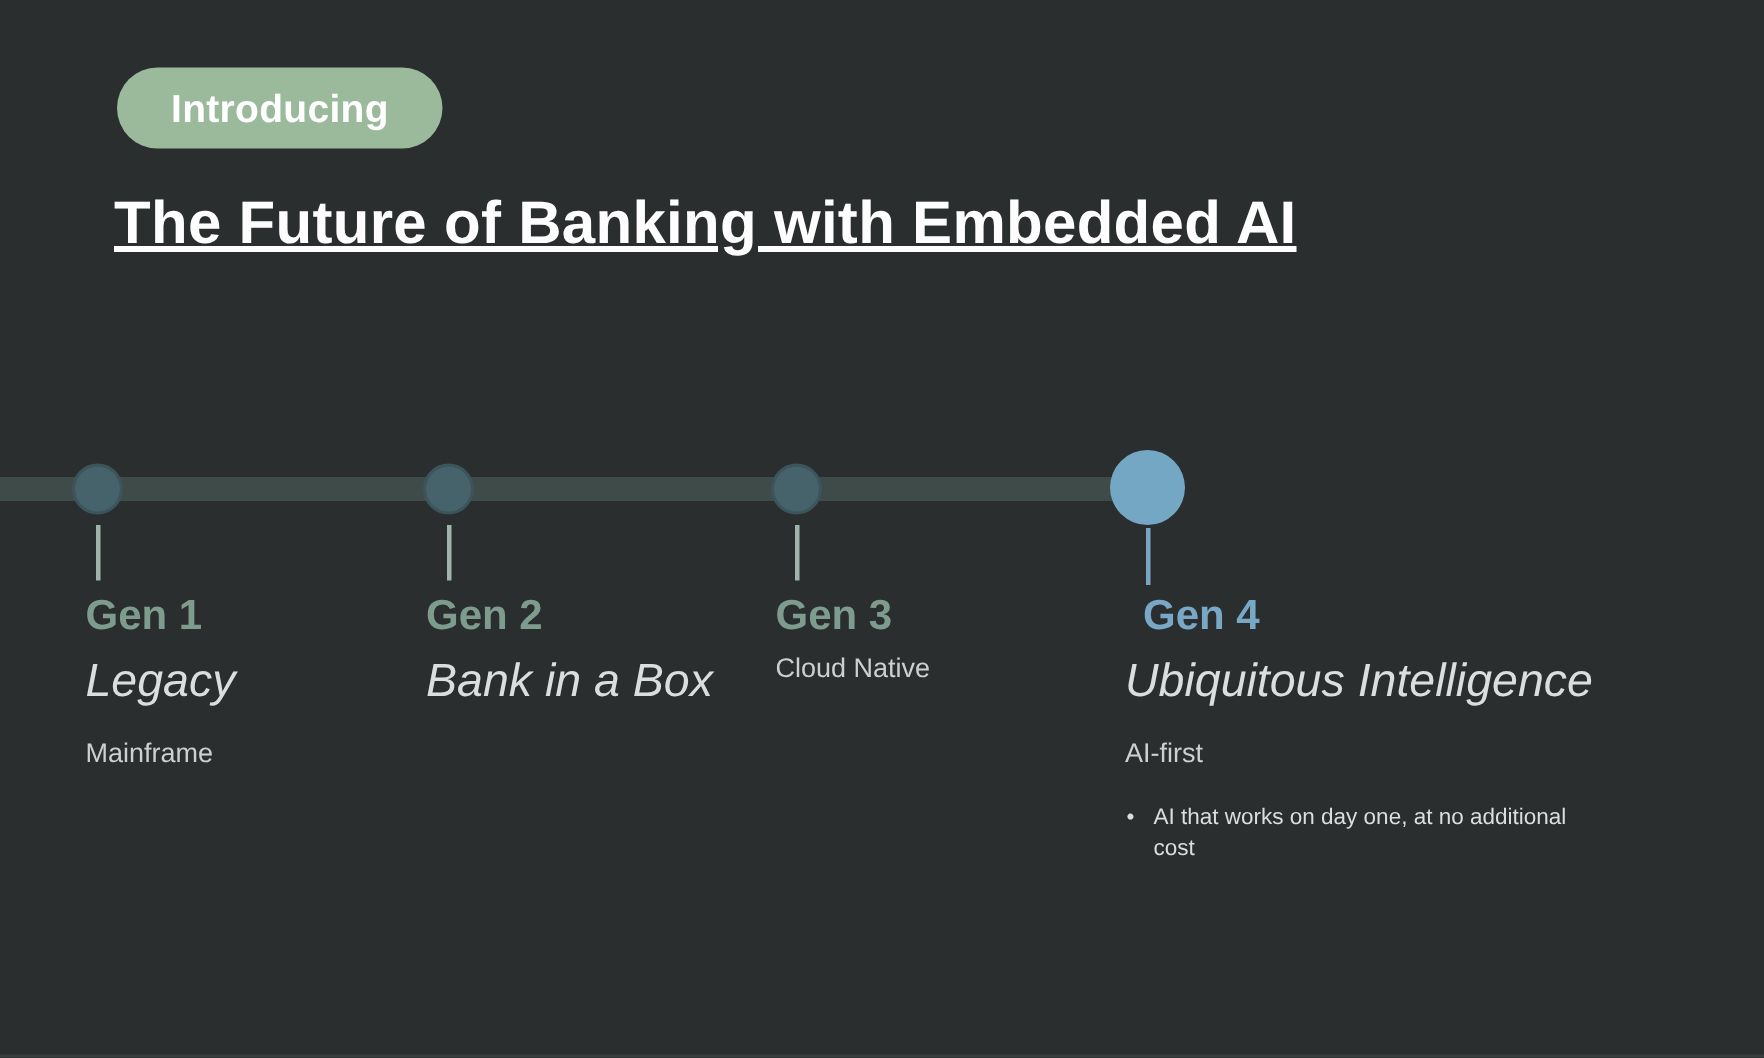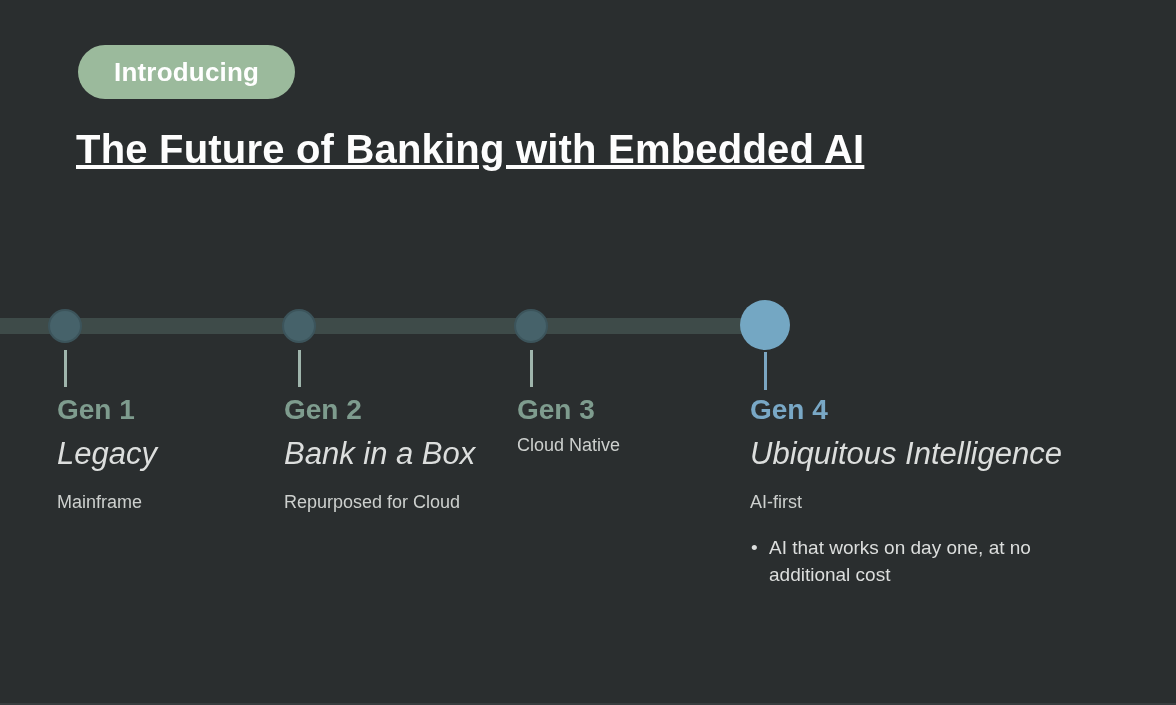--- a/index.html
+++ b/index.html
@@ -97,21 +97,21 @@
   .col.c2 { left: 284px; }
   .col.c3 { left: 517px; }
   .col.c4 { left: 750px; width: 345px; }
   .gen-label {
     font-size: 28px;
     font-weight: bold;
     line-height: 1.2;
     color: var(--sage, #7E9C8E);
     margin-bottom: 8px;
   }
-  .col.c4 .gen-label { color: var(--blue, #79A8C6); }
+  .col.c4 .gen-label { color: var(--blue, #79A8C6); margin-left: 12px; }
   .gen-title {
     font-size: 31px;
     font-weight: 300;
     line-height: 1.2;
     color: var(--text-light, #DCDEDD);
     margin-bottom: 20px;
     white-space: nowrap;
     font-style: italic;
   }
   .gen-subtitle {
@@ -121,21 +121,21 @@
     color: var(--text-muted, #CDD0CE);
   }
   .bullets {
     list-style: none;
     margin-top: 22px;
     max-width: 322px;
   }
   .bullets li {
     position: relative;
     padding-left: 19px;
-    font-size: 19px;
+    font-size: 15px;
     line-height: 1.38;
     color: var(--text-light, #DCDEDD);
     margin-bottom: 19px;
   }
   .bullets li::before {
     content: "\2022";
     position: absolute;
     left: 1px;
     top: 0;
     color: var(--text-light, #DCDEDD);
@@ -173,21 +173,20 @@
 
   <div class="col c1">
     <div class="gen-label">Gen 1</div>
     <div class="gen-title">Legacy</div>
     <div class="gen-subtitle">Mainframe</div>
   </div>
 
   <div class="col c2">
     <div class="gen-label">Gen 2</div>
     <div class="gen-title">Bank in a Box</div>
-    <div class="gen-subtitle">Repurposed for Cloud</div>
   </div>
 
   <div class="col c3">
     <div class="gen-label">Gen 3</div>
     <div class="gen-subtitle">Cloud Native</div>
   </div>
 
   <div class="col c4">
     <div class="gen-label">Gen 4</div>
     <div class="gen-title">Ubiquitous Intelligence</div>

